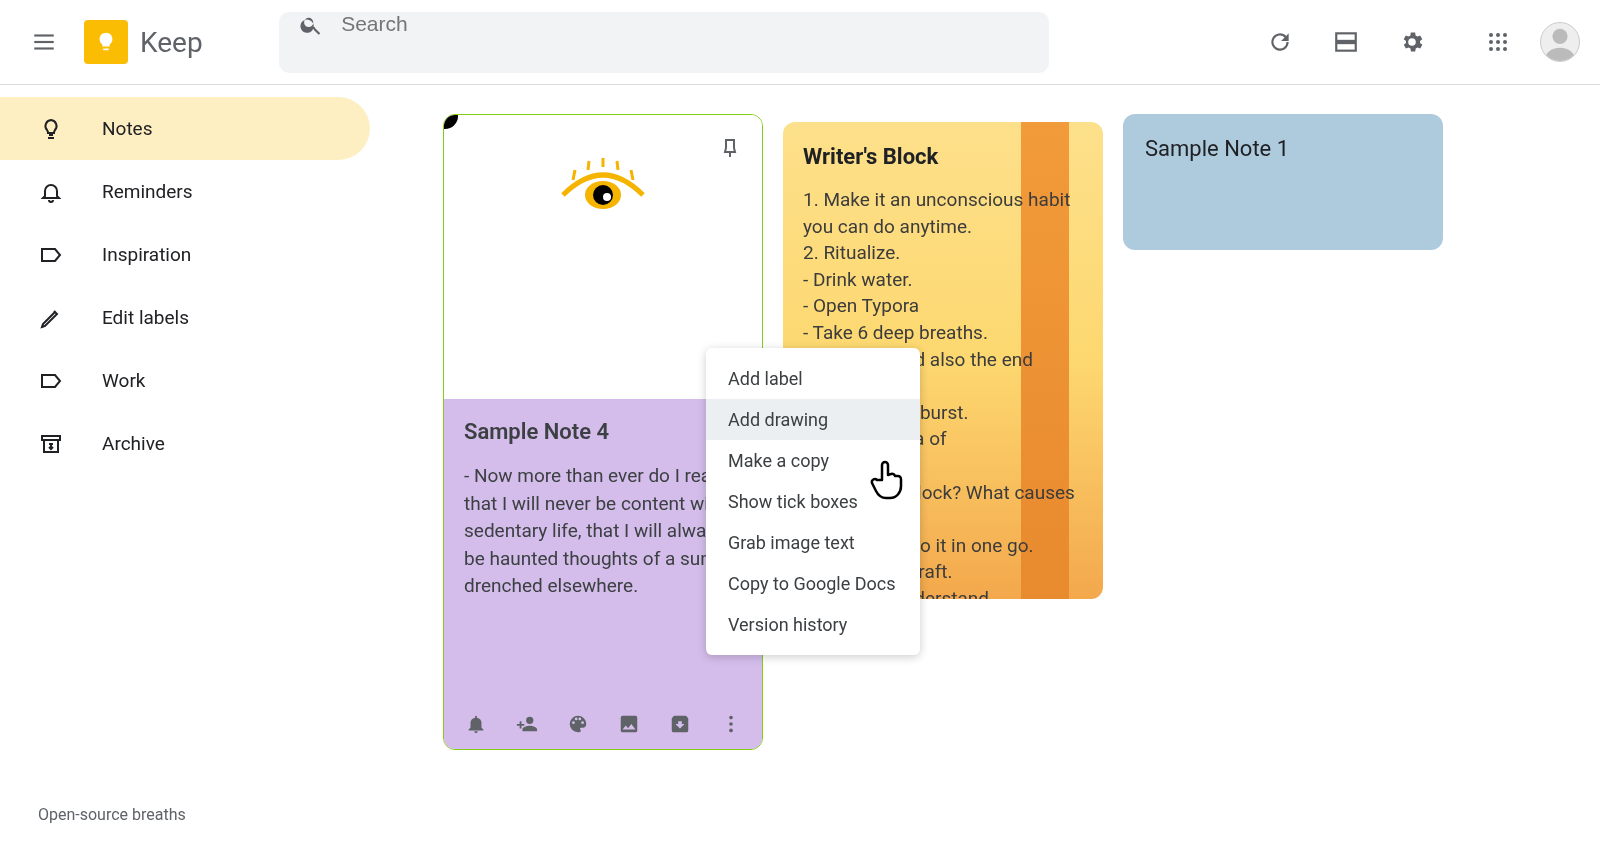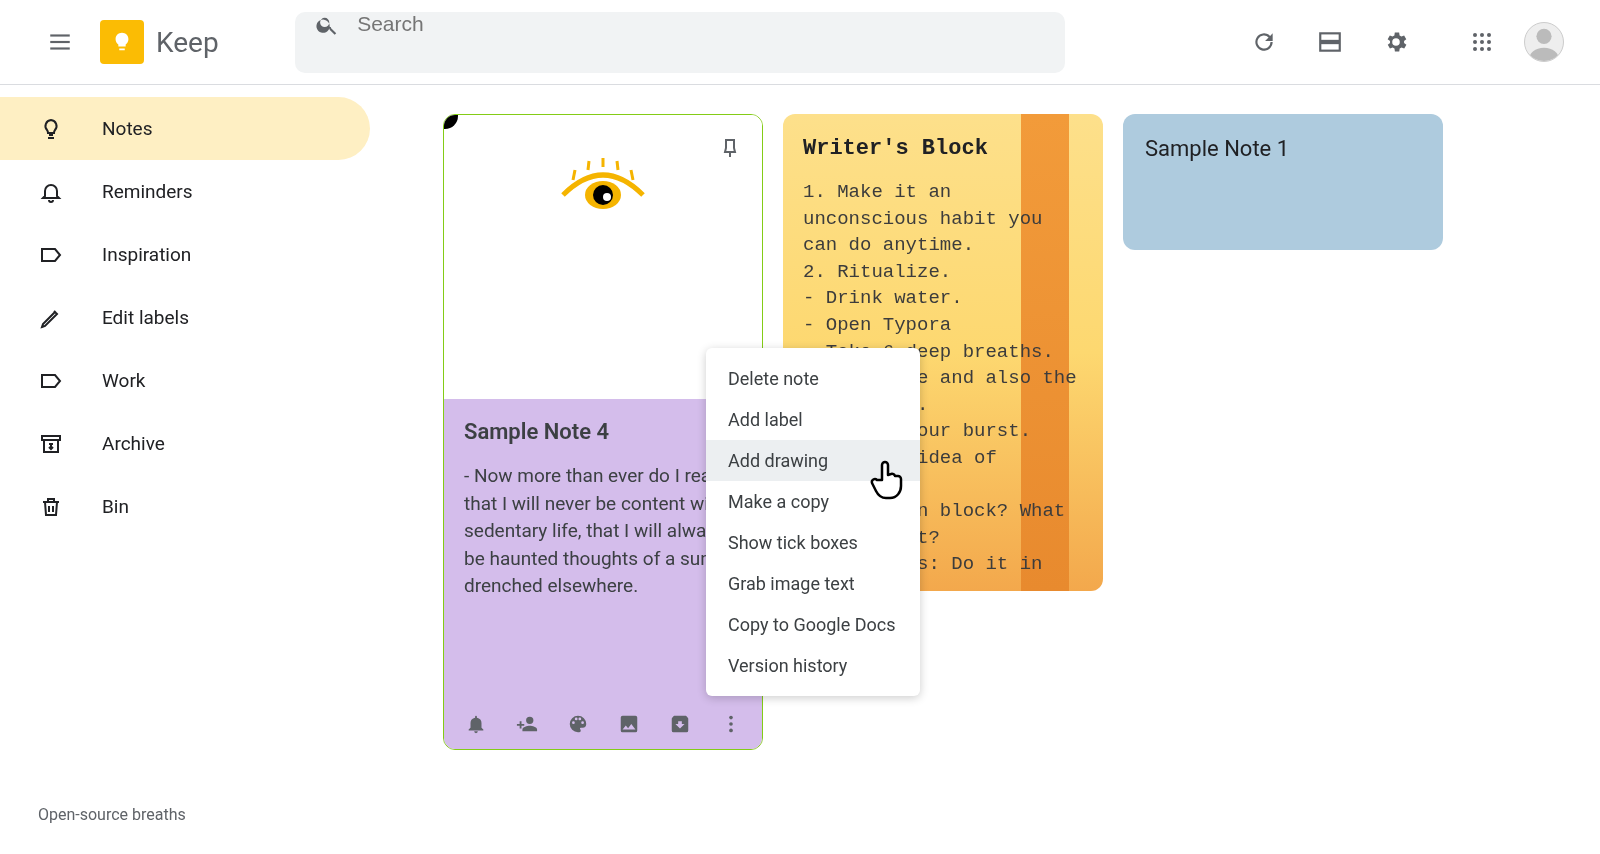--- a/index.html
+++ b/index.html
@@ -9,21 +9,21 @@
     color: #202124;
     width: 1600px;
     height: 854px;
     overflow: hidden;
     position: relative;
   }
   .header {
     height: 85px;
     display: flex;
     align-items: center;
-    padding: 0 36px;
+    padding: 0 20px;
     border-bottom: 1px solid #dadce0;
     gap: 16px;
   }
   .menu-btn, .hdr-icon-btn {
     width: 48px; height: 48px;
     display: flex; align-items: center; justify-content: center;
     border-radius: 50%;
     cursor: pointer;
     color: #5f6368;
   }
@@ -109,26 +109,25 @@
   .note4 .note-title{font-size:22px; font-weight:600; color:#3c4043; margin-bottom:18px;}
   .note4 .note-text{font-size:19px; color:#3c4043; line-height:1.45;}
   .note4 .toolbar{
     position:absolute; left:0; right:0; bottom:0; height:50px;
     display:flex; align-items:center; gap:28px; padding:0 20px;
     color:#5f6368;
   }
   .tool-icon{width:24px;height:24px;display:flex;align-items:center;justify-content:center;cursor:pointer;}
 
   .note2 {
-    left:340px; top:0; width:320px; height:477px;
+    left:340px; top:8px; width:320px; height:477px;
     background:linear-gradient(180deg,#fde08b 0%,#fdd870 50%,#f3a84c 100%);
     border:none;
     overflow:hidden;
     position:absolute;
-    font-family:Liberation Mono, monospace;
   }
   .note2::before{
     
     content:""; position:absolute; top:0;bottom:0; left:238px; width:48px;
     background:linear-gradient(180deg,#f29b3a,#e88a2e);
   }
   .note2 .inner{ position:relative; padding:22px 20px; }
   .note2 .note-title{font-size:22px;font-weight:700;color:#202124;margin-bottom:18px;}
   .note2 .note-text{font-size:19px;color:#3c3c3c;line-height:1.4;white-space:pre-wrap;}
 
@@ -268,28 +267,20 @@
         <span>Work</span>
       </div>
       <div class="side-item">
         <span class="side-icon">
           <svg width="24" height="24" viewBox="0 0 24 24" fill="none" stroke="currentColor" stroke-width="2">
             <rect x="3" y="4" width="18" height="4"></rect>
             <path d="M5 8v12h14V8M10 12h4M12 12v5m-2-2l2 2 2-2"></path>
           </svg>
         </span>
         <span>Archive</span>
-      </div>
-      <div class="side-item">
-        <span class="side-icon">
-          <svg width="24" height="24" viewBox="0 0 24 24" fill="none" stroke="currentColor" stroke-width="2">
-            <path d="M4 7h16M9 7V4h6v3M6 7l1 13h10l1-13M10 11v6M14 11v6"></path>
-          </svg>
-        </span>
-        <span>Bin</span>
       </div>
     </div>
   <div class="footer-link">Open-source breaths</div>
 </div>
 
 <div class="canvas">
 
   <div class="note note4">
     <div class="note-selected-badge">
       <svg width="16" height="16" viewBox="0 0 24 24" fill="none" stroke="#fff" stroke-width="3">
@@ -373,21 +364,20 @@
 ...</div>
     </div>
   </div>
 
   <div class="note note1">
     <div class="note-title">Sample Note 1</div>
   </div>
 </div>
 
 <div class="context-menu" id="ctx-menu">
-    <div class="ctx-item">Delete note</div>
     <div class="ctx-item">Add label</div>
     <div class="ctx-item hover">Add drawing</div>
     <div class="ctx-item">Make a copy</div>
     <div class="ctx-item">Show tick boxes</div>
     <div class="ctx-item">Grab image text</div>
     <div class="ctx-item">Copy to Google Docs</div>
     <div class="ctx-item">Version history</div>
   </div>
 
 <div class="cursor">

